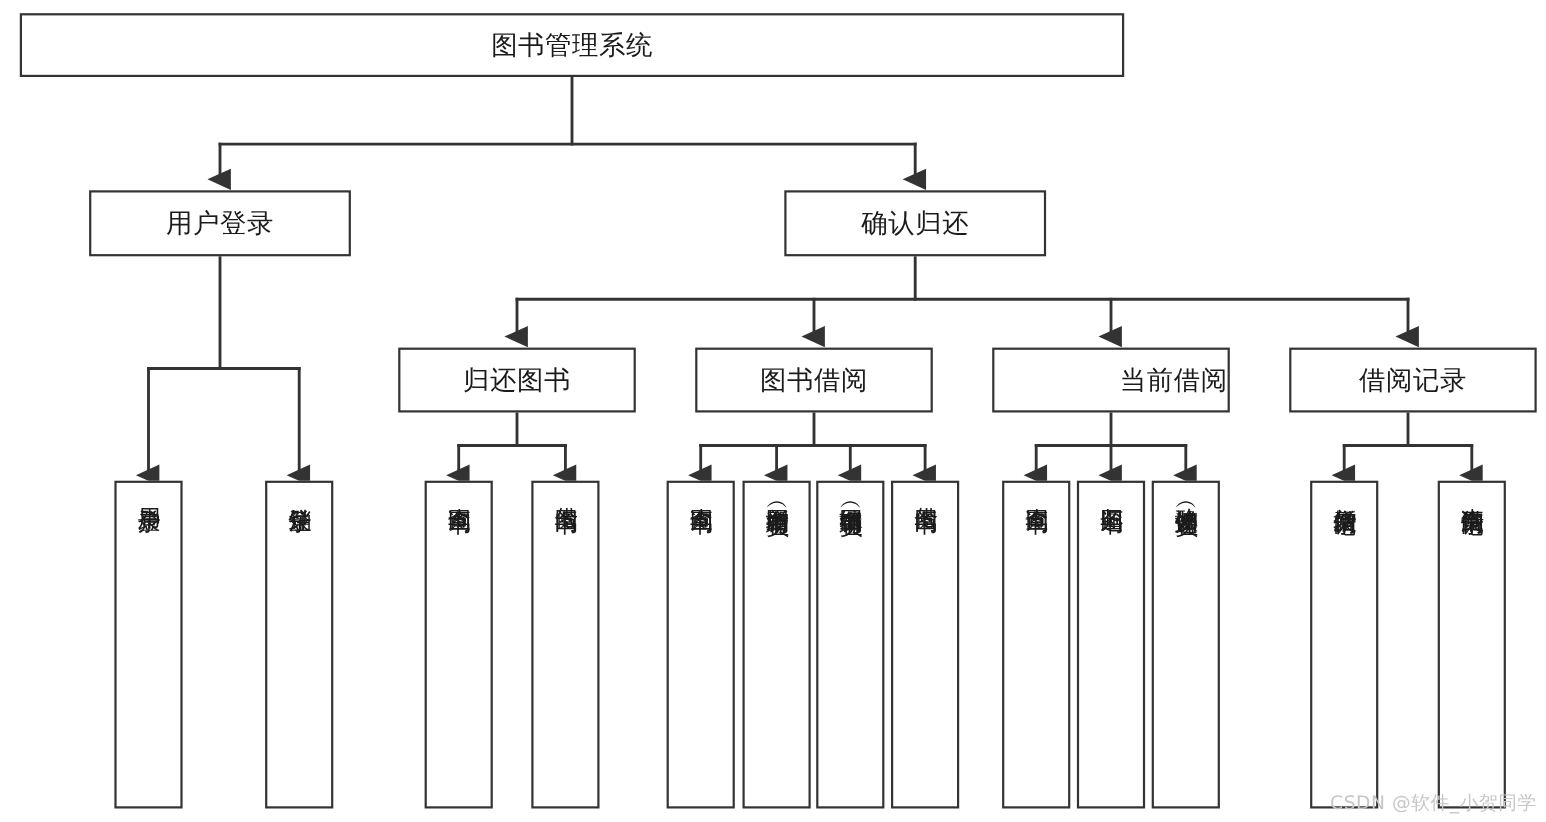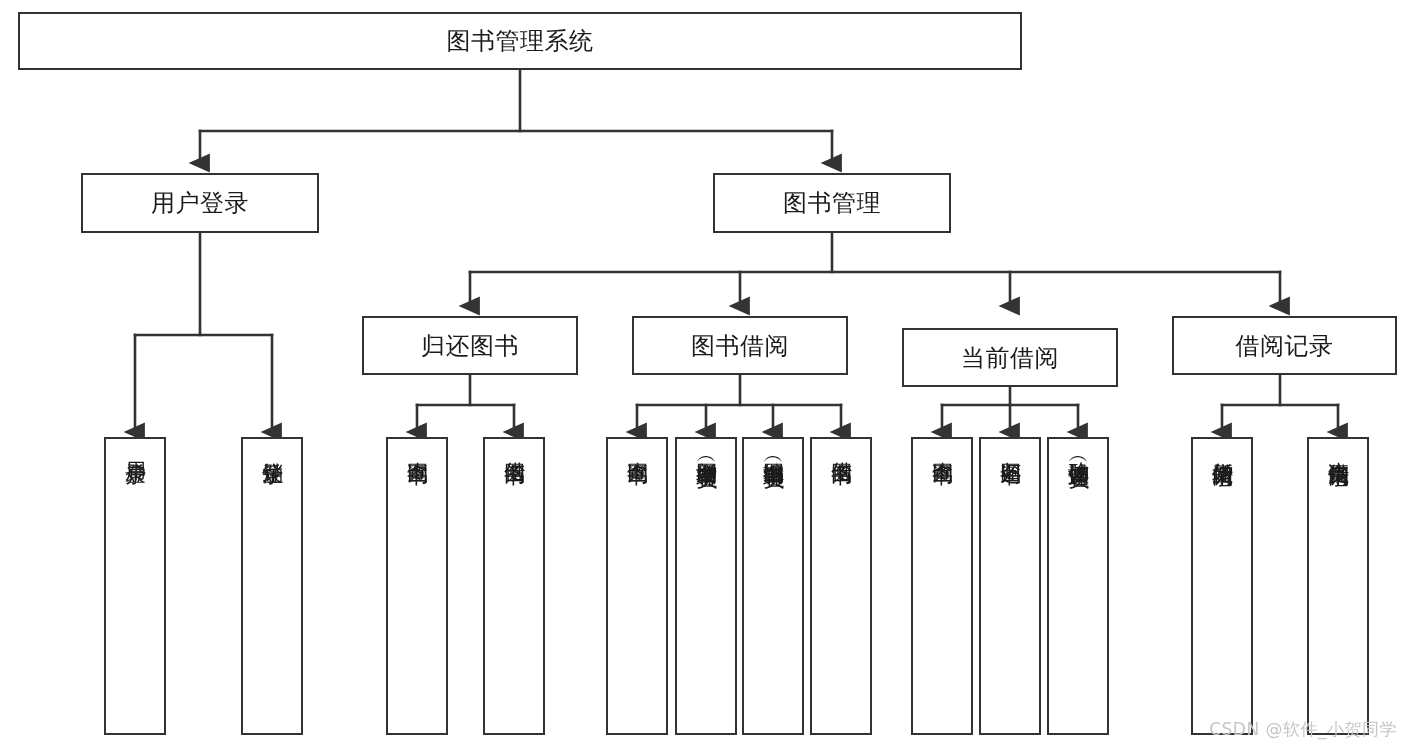--- a/index.html
+++ b/index.html
@@ -125,30 +125,30 @@
   </svg>
 
   <div class="node horiz" style="left:18px; top:12px; width:1004px; height:58px;">
     <span class="node-label">图书管理系统</span>
   </div>
 
   <div class="node horiz" style="left:81px; top:173px; width:238px; height:60px;">
     <span class="node-label">用户登录</span>
   </div>
   <div class="node horiz" style="left:713px; top:173px; width:238px; height:60px;">
-    <span class="node-label">图书管理</span>
+    <span class="node-label">确认归还</span>
   </div>
 
   <div class="node horiz" style="left:362px; top:316px; width:216px; height:59px;">
     <span class="node-label">归还图书</span>
   </div>
   <div class="node horiz" style="left:632px; top:316px; width:216px; height:59px;justify-content:center;">
     <span class="node-label">图书借阅</span>
   </div>
-  <div class="node horiz" style="left:902px; top:328px; width:216px; height:59px;">
+  <div class="node horiz" style="left:902px; top:316px; width:216px; height:59px;justify-content:flex-end;">
     <span class="node-label">当前借阅</span>
   </div>
   <div class="node horiz" style="left:1172px; top:316px; width:225px; height:59px;">
     <span class="node-label">借阅记录</span>
   </div>
 
   <div class="node vert" style="left:104px; top:437px; width:62px; height:298px;">
     <span class="vert-label">用户登录</span>
   </div>
   <div class="node vert" style="left:241px; top:437px; width:62px; height:298px;">

